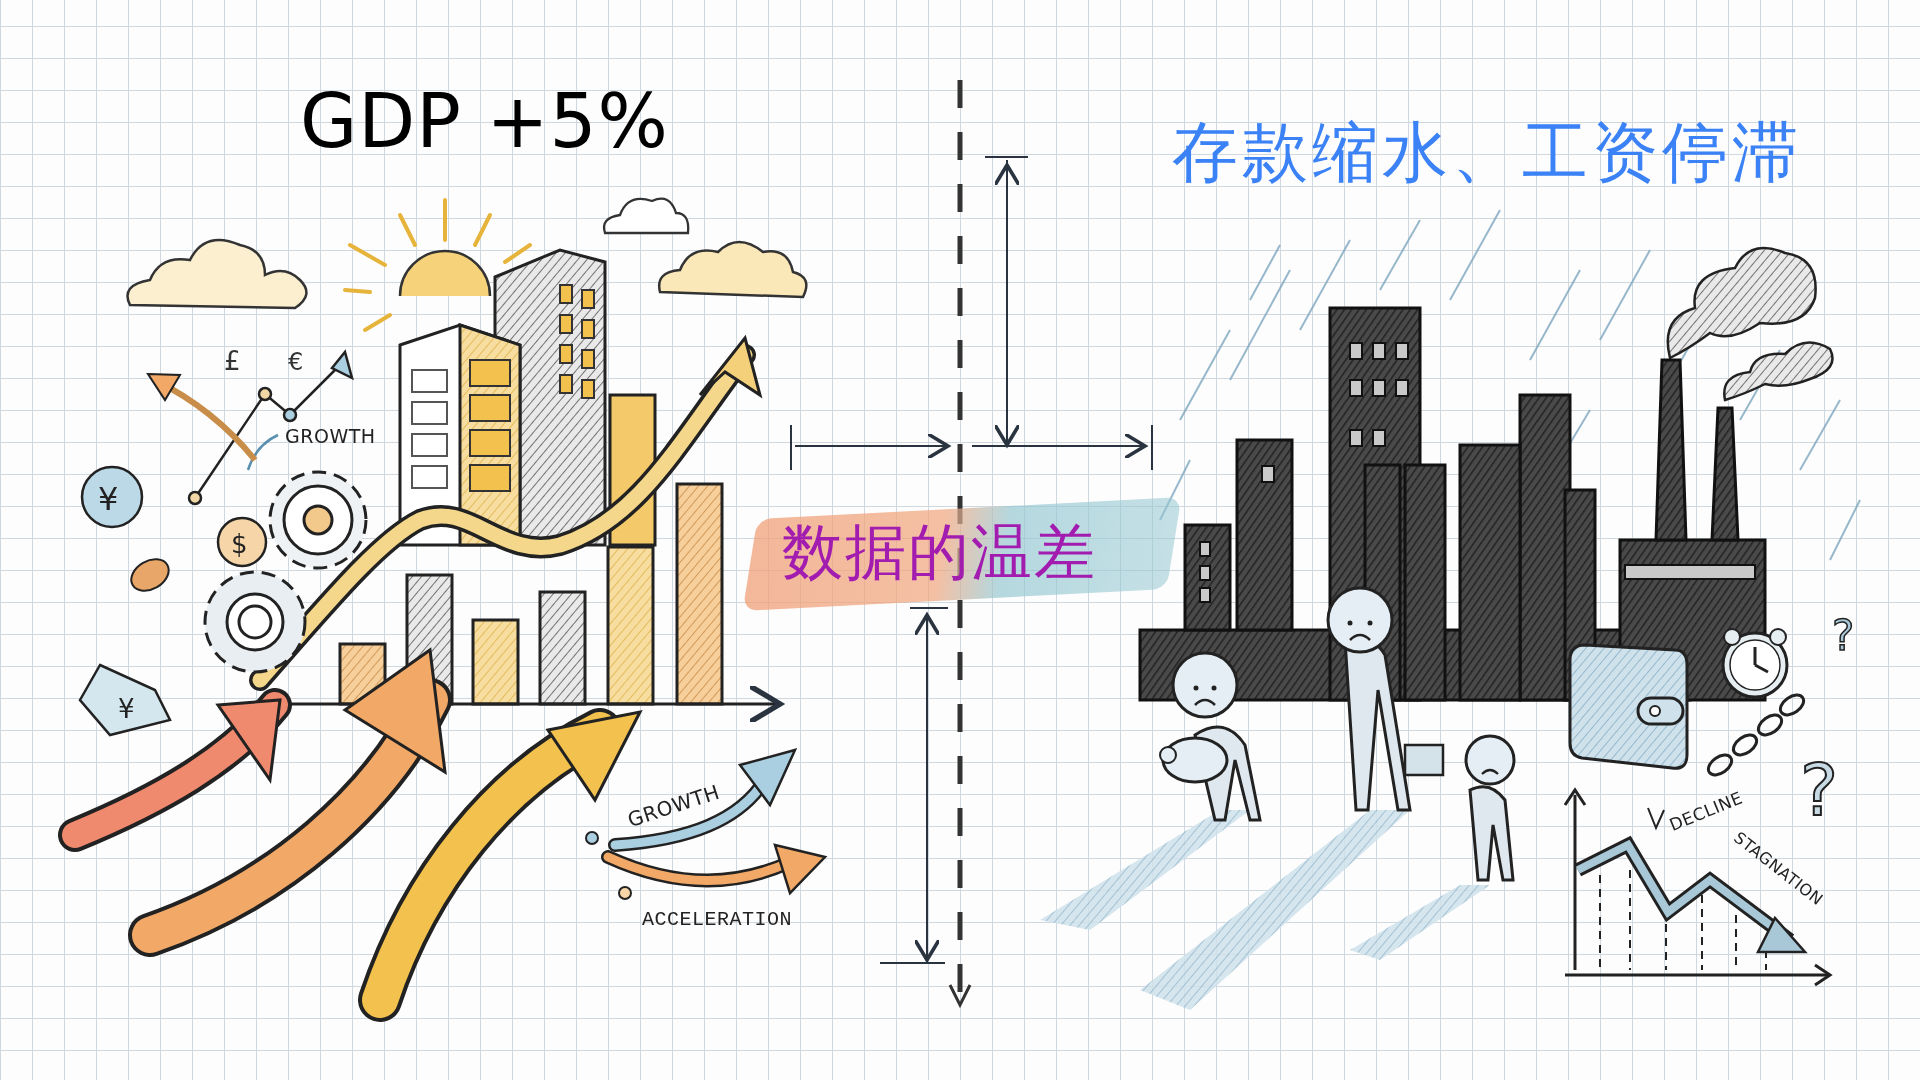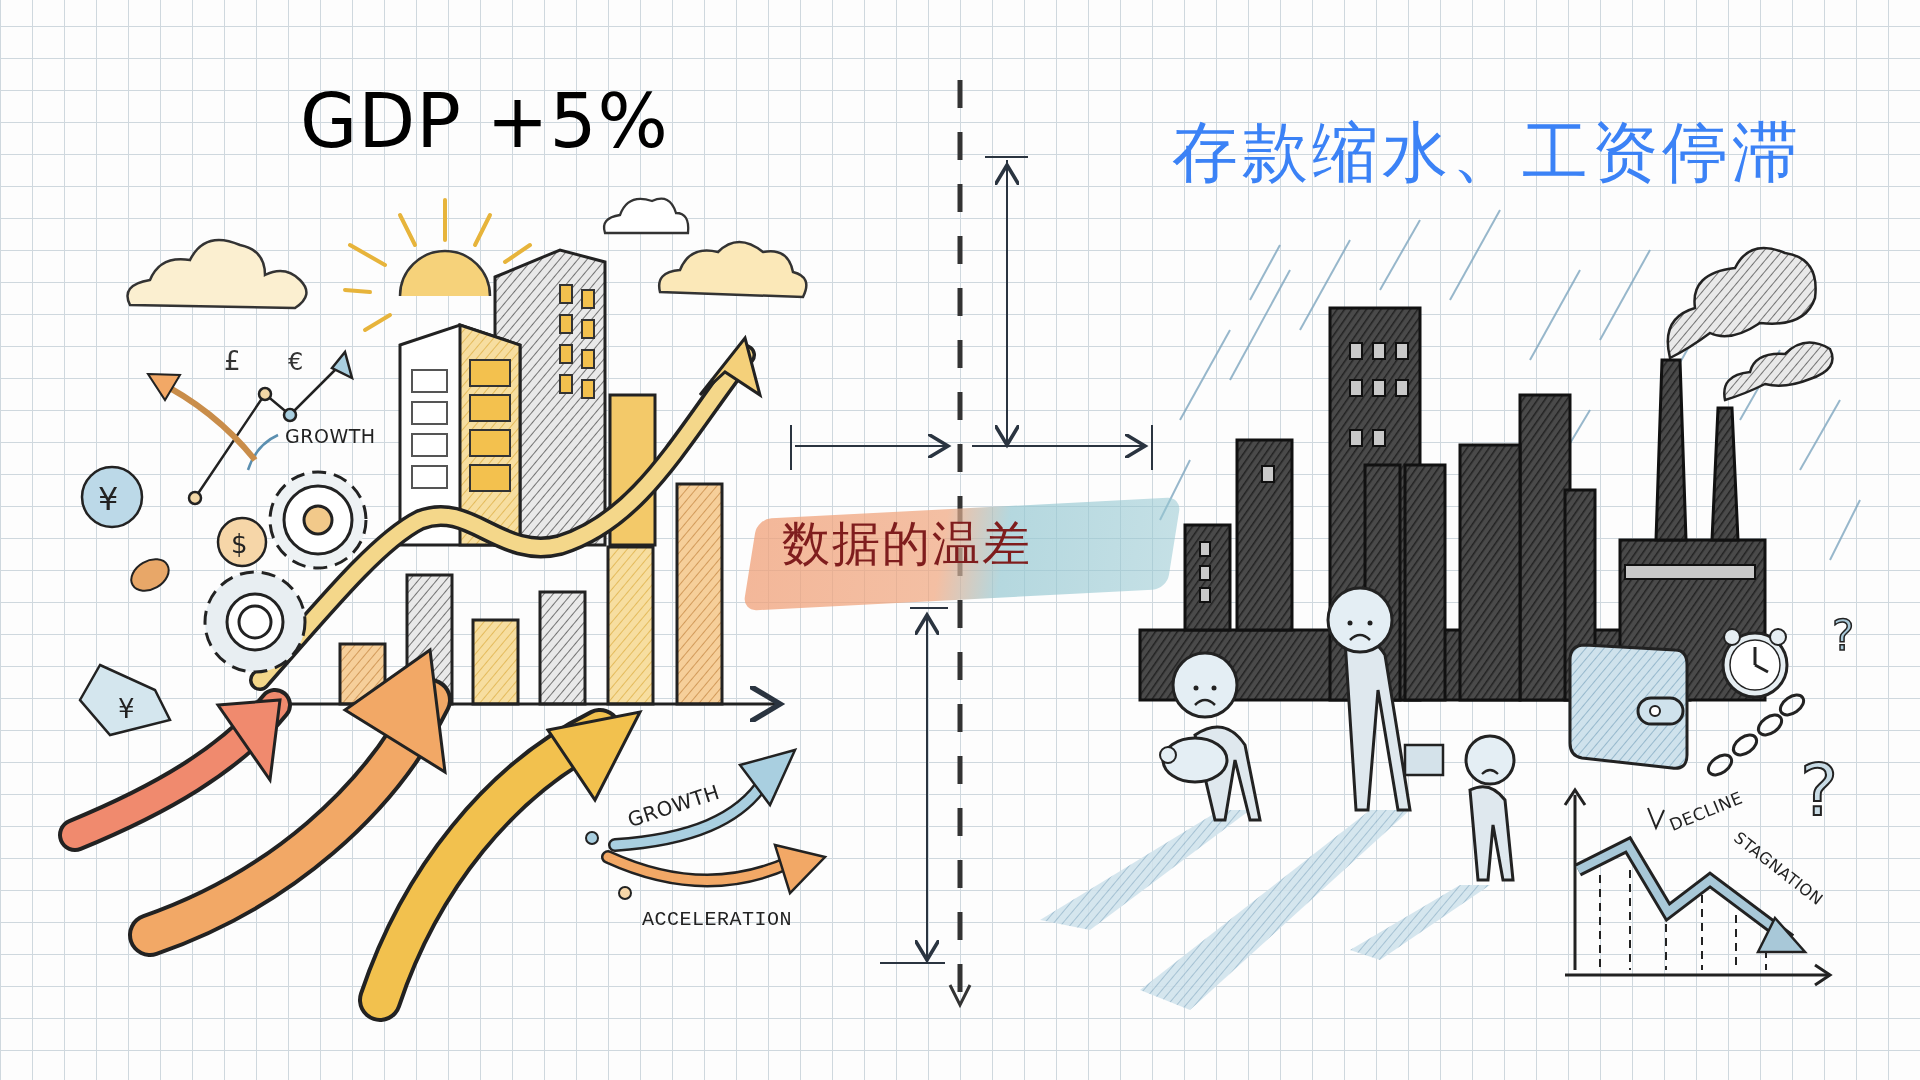--- a/index.html
+++ b/index.html
@@ -25,21 +25,21 @@
   .center-label {
     left: 752px; top: 500px; width: 420px; height: 110px;
   }
   .center-label .wash {
     position: absolute; left: 0; top: 8px; width: 100%; height: 92px;
     background: linear-gradient(90deg, rgba(240,160,120,0.75) 0%, rgba(240,165,125,0.7) 45%, rgba(150,200,210,0.7) 60%, rgba(150,200,210,0.55) 100%);
     transform: skewX(-12deg) rotate(-3deg);
     border-radius: 14px;
   }
   .center-label .txt {
-    position: absolute; left: 30px; top: 12px; font-size: 48px; color: #7f1d1d;
+    position: absolute; left: 30px; top: 12px; font-size: 61px; color: #a21caf;
     letter-spacing: 2px;
   }
   .lbl {
     font-family: "DejaVu Sans", sans-serif; color: #222; font-size: 19px; letter-spacing: 0.5px;
   }
   svg { position: absolute; left: 0; top: 0; }
 </style>
 </head>
 <body>
 

